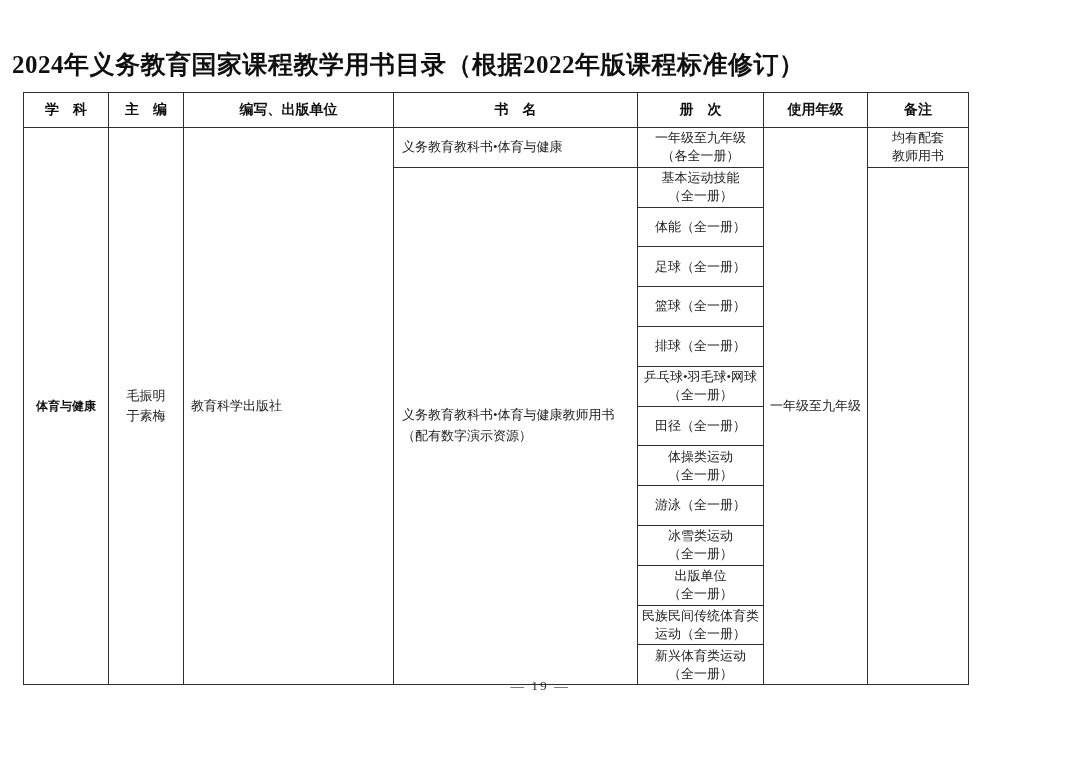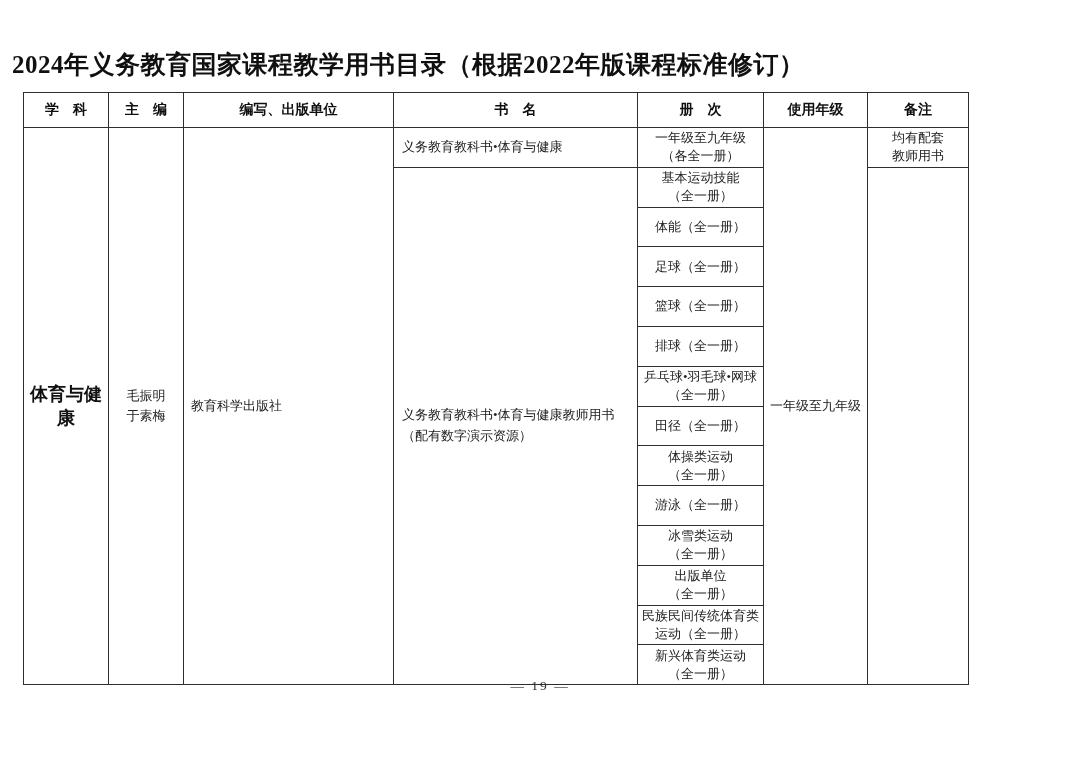--- a/index.html
+++ b/index.html
@@ -46,21 +46,21 @@
   .catalog th{
     font-size:14px;
     font-weight:bold;
     text-align:center;
     color:#0f0f0f;
     padding:0;
   }
   td.subject-cell{
     text-align:center;
     font-weight:bold;
-    font-size:18px;
+    font-size:12px;
     color:#111;
   }
   td.editors-cell{
     text-align:center;
     white-space:pre-line;
     line-height:1.55;
     margin-left:40px;
   }
   td.publisher-cell{
     text-align:left;

